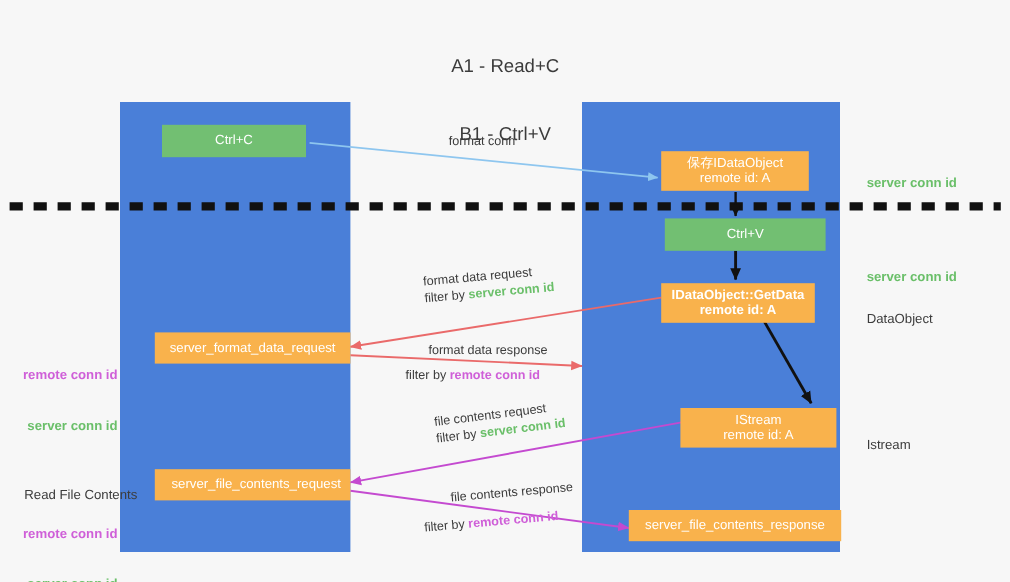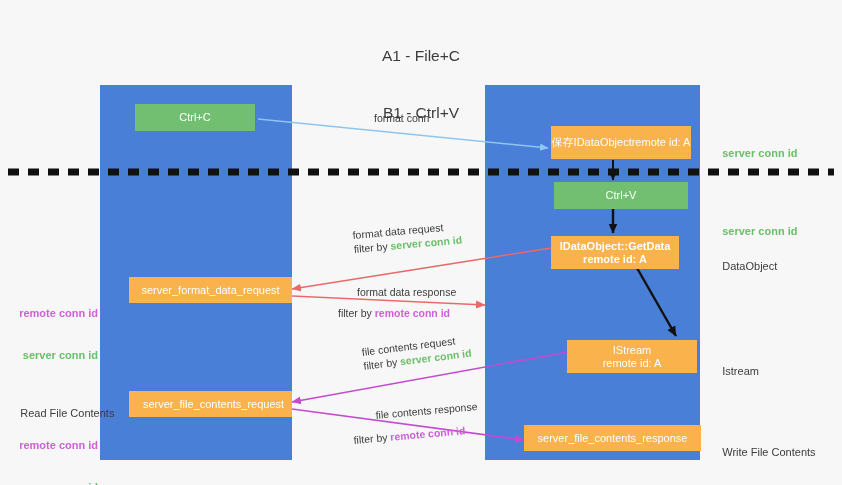--- a/index.html
+++ b/index.html
@@ -86,21 +86,21 @@
     width: 842px; height: 485px;
     pointer-events: none;
   }
 </style>
 </head>
 <body>
 
 <div id="stage">
 
   <div class="abs" id="title">
-    <div>A1 - File+C</div>
+    <div>A1 - Read+C</div>
     <div>B1 - Ctrl+V</div>
   </div>
 
   <div class="abs lane-header" style="left:100px; top:58px; width:192px;">
     <div>A1</div>
     <div>remote</div>
   </div>
   <div class="abs lane-header" style="left:485px; top:58px; width:215px;">
     <div>B1</div>
     <div>connection</div>
@@ -149,21 +149,21 @@
   </div>
 
   <div class="abs box orange" style="left:129px; top:277px; width:163px; height:26px;">
     <span>server_format_data_request</span>
   </div>
 
   <div class="abs box orange" style="left:129px; top:391px; width:163px; height:26px;padding-left:10px;">
     <span>server_file_contents_request</span>
   </div>
 
-  <div class="abs box orange" style="left:551px; top:126px; width:140px; height:33px; flex-direction:row;">
+  <div class="abs box orange" style="left:551px; top:126px; width:123px; height:33px; flex-direction:column;">
     <span>保存IDataObject</span>
     <span>remote id: A</span>
   </div>
 
   <div class="abs box green" style="left:554px; top:182px; width:134px; height:27px;">
     <span>Ctrl+V</span>
   </div>
 
   <div class="abs box orange" style="left:551px; top:236px; width:128px; height:33px; flex-direction:column;font-weight:bold;">
     <span>IDataObject::GetData</span>
@@ -217,23 +217,20 @@
   </div>
   <div class="abs side-label green-txt" style="left:710px; top:210px;">
     <span>server conn id</span>
   </div>
   <div class="abs side-label plain-txt" style="left:710px; top:245px;">
     <span>DataObject</span>
   </div>
   <div class="abs side-label plain-txt" style="left:710px; top:350px;">
     <span>Istream</span>
   </div>
-  <div class="abs side-label plain-txt" style="left:710px; top:431px;">
-    <span>Write File Contents</span>
-  </div>
 
   <div class="abs side-label" style="left:10px; top:278px; width:88px; text-align:right;">
     <div class="magenta-txt">remote conn id</div>
     <div class="green-txt">server conn id</div>
   </div>
 
   <div class="abs side-label plain-txt" style="left:8px; top:392px;">
     <span>Read File Contents</span>
   </div>
   <div class="abs side-label" style="left:10px; top:410px; width:88px; text-align:right;">

